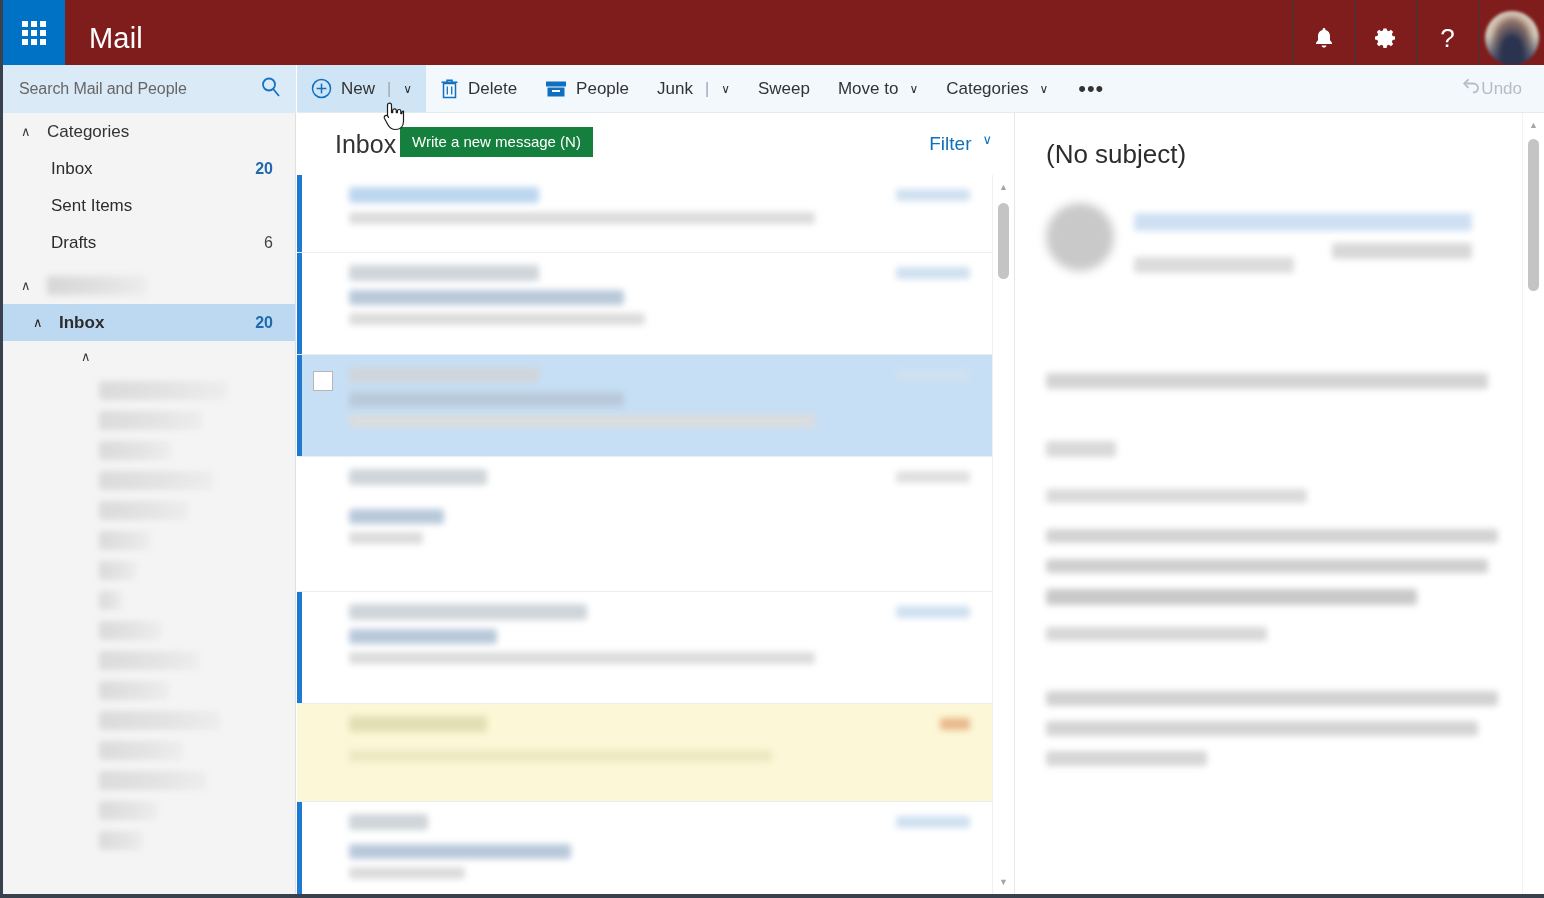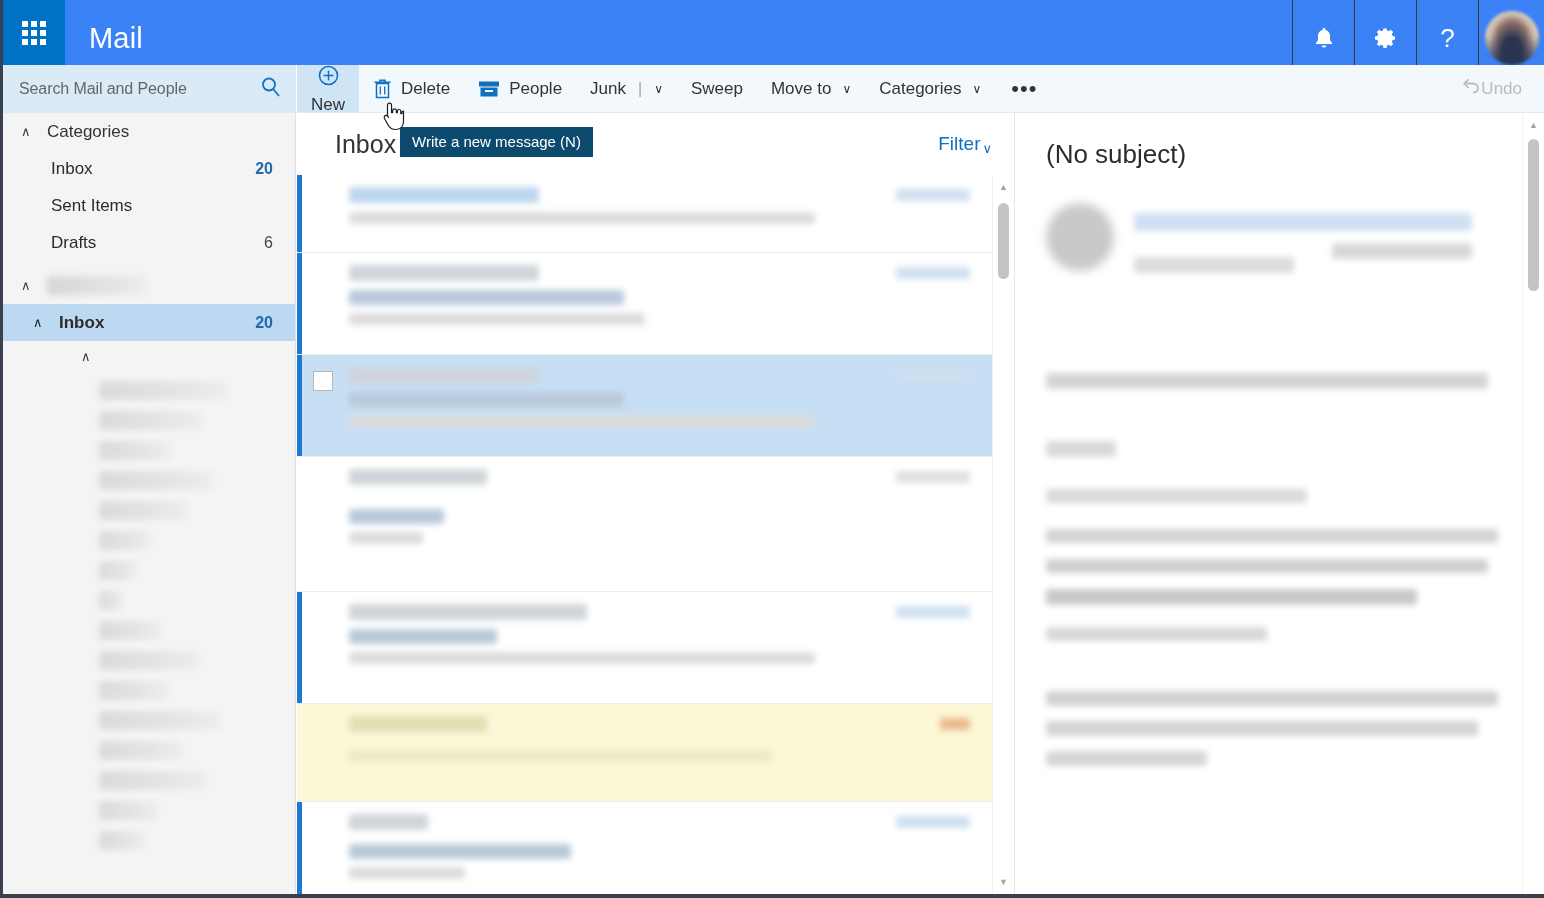--- a/index.html
+++ b/index.html
@@ -14,21 +14,21 @@
     background: #ffffff;
     border-left: 3px solid #39414f;
     border-bottom: 4px solid #39414f;
     border-right: 0;
     overflow: hidden;
   }
 
   
   #topbar {
     position: absolute; top: 0; left: 0; right: 0; height: 76px;
-    background: #3b82f6;
+    background: #7f1d1d;
     display: flex; align-items: stretch;
   }
   #waffle {
     width: 62px; height: 65px; background: #0072c6;
     display: flex; align-items: center; justify-content: center;
     cursor: pointer;
   }
   .waffle-grid {
     display: grid; grid-template-columns: repeat(3, 6px);
     grid-template-rows: repeat(3, 6px); gap: 3px;
@@ -78,21 +78,21 @@
     color: #444; letter-spacing: -0.1px;
   }
   #search-input::placeholder { color: #666; opacity: 1; }
   #search-icon { color: #1572c4; margin-left: 6px; }
   #cmd-items { display: flex; align-items: stretch; flex: 1; }
   .cmd {
     display: flex; align-items: center; gap: 9px;
     padding: 0 14px; cursor: pointer;
     font-size: 17px; color: #333; white-space: nowrap;
   }
-  .cmd.hovered { background: #cfe4f5; flex-direction: column; }
+  .cmd.hovered { background: #cfe4f5; }
   .cmd .glyph { display: flex; align-items: center; color: #0f70c0; }
   .chev { color: #2d2d2d; font-size: 12px; line-height: 1; margin-left: 2px; }
   .pipe { color: #9aa6b2; font-size: 16px; margin: 0 1px 0 3px; }
   #ellipsis {
     padding: 0 16px; display: flex; align-items: center; cursor: pointer;
     font-size: 22px; color: #333; letter-spacing: 1px; line-height: 0.6;
   }
   #undo {
     margin-left: auto; display: flex; align-items: center; 
     padding: 0 22px 0 14px; color: #b7bcc2; font-size: 17px; cursor: default;
@@ -141,21 +141,21 @@
   #list {
     position: absolute; top: 113px; left: 294px; width: 718px; bottom: 0;
     background: #ffffff; border-right: 1px solid #e6e6e6; overflow: hidden;
   }
   #list-header {
     height: 62px; display: flex; align-items: center;
     padding: 0 22px 0 38px; background: #fff;
   }
   #list-title { font-size: 25px; color: #333; font-weight: 400; }
   #filter {
-    margin-left: auto; display: flex; align-items: flex-end; 
+    margin-left: auto; display: flex; align-items: flex-start; gap: 9px;
     color: #0f70c0; font-size: 19px; cursor: pointer;
   }
   #rows { position: absolute; top: 62px; left: 0; right: 22px; bottom: 0; overflow: hidden; }
   .row {
     position: relative; display: flex; padding: 12px 22px 12px 0;
     border-bottom: 1px solid #ededed; background: #fff;
   }
   .row .bar { position: absolute; left: 0; top: 0; bottom: 0; width: 5px; }
   .row.unread .bar { background: #1e7ad0; }
   .row.selected { background: #c7dff5; }
@@ -210,21 +210,21 @@
   .rp-hdr2 { position: absolute; left: 118px; top: 66px; width: 160px; height: 16px; background: #dcdcdc; }
   .rp-hdr3 { position: absolute; right: 46px; top: 52px; width: 140px; height: 16px; background: #d8d8d8; }
   #rp-sb {
     position: absolute; top: 0; right: 0; width: 22px; bottom: 0;
     background: #fff; border-left: 1px solid #f3f3f3;
   }
 
   
   #tooltip {
     position: absolute; left: 397px; top: 127px; z-index: 60;
-    background: #0c4a6e; color: #ffffff; font-size: 15px;
+    background: #15803d; color: #ffffff; font-size: 15px;
     padding: 6px 12px 7px 12px; white-space: nowrap;
   }
   #cursor { position: absolute; left: 376px; top: 100px; z-index: 70; }
 </style>
 </head>
 <body>
 
 <div id="app">
 
   <div id="topbar">

